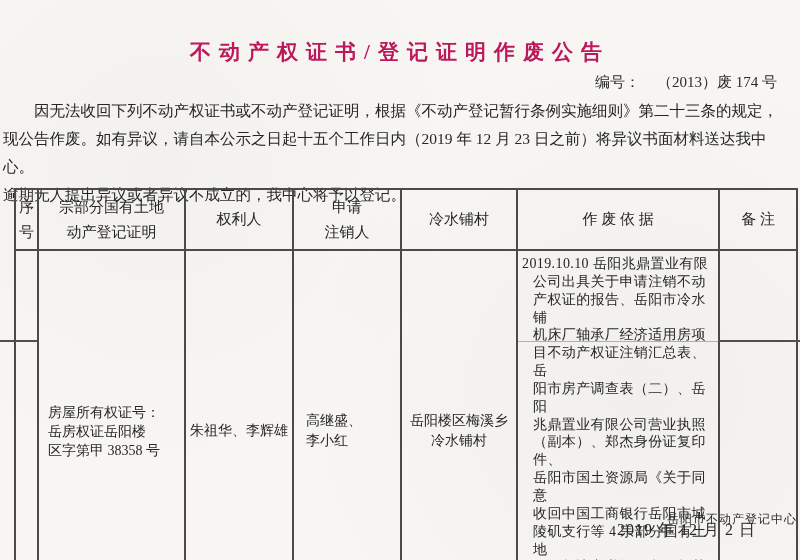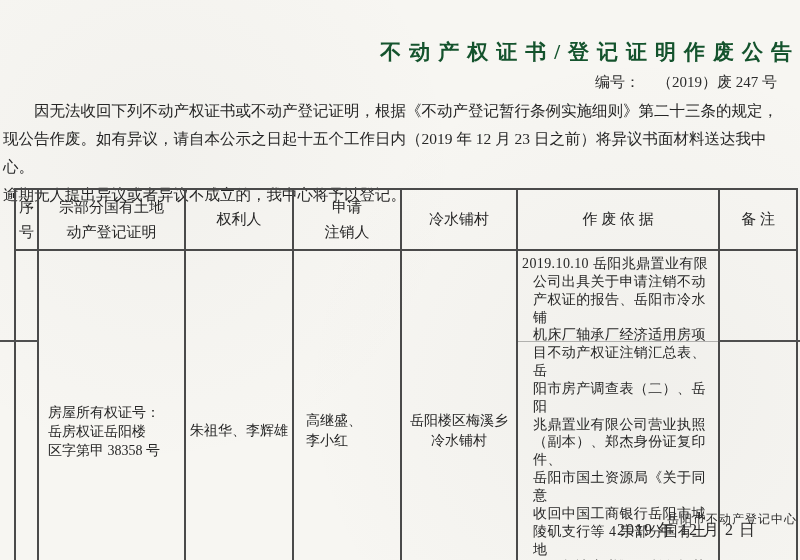--- a/index.html
+++ b/index.html
@@ -23,25 +23,25 @@
     background:
       radial-gradient(circle at 20% 30%, rgba(120,120,120,0.04), transparent 40%),
       radial-gradient(circle at 80% 70%, rgba(120,120,120,0.05), transparent 45%);
     pointer-events: none;
   }
   .title {
     position: absolute;
     top: 38px;
     left: 0;
     width: 100%;
-    text-align: right;
+    text-align: center;
     font-size: 21px;
     font-weight: bold;
     letter-spacing: 8px;
-    color: #14532d;
+    color: #be185d;
     white-space: nowrap;
   }
   .doc-no {
     position: absolute;
     top: 73px;
     right: 23px;
     font-size: 15px;
     color: #2b2b2b;
     white-space: nowrap;
   }
@@ -134,21 +134,21 @@
     font-size: 16px;
     letter-spacing: 1px;
     white-space: nowrap;
   }
 </style>
 </head>
 <body>
 
 <div class="title">不动产权证书/登记证明作废公告</div>
 
-<div class="doc-no"><span>编号：</span><span class="gap"></span><span>（2019）废 247 号</span></div>
+<div class="doc-no"><span>编号：</span><span class="gap"></span><span>（2013）废 174 号</span></div>
 
 <div class="intro">因无法收回下列不动产权证书或不动产登记证明，根据《不动产登记暂行条例实施细则》第二十三条的规定，
 现公告作废。如有异议，请自本公示之日起十五个工作日内（2019 年 12 月 23 日之前）将异议书面材料送达我中心。
 逾期无人提出异议或者异议不成立的，我中心将予以登记。</div>
 
 <table class="notice">
   <colgroup>
     <col style="width:23px">
       <col style="width:147px">
       <col style="width:108px">

